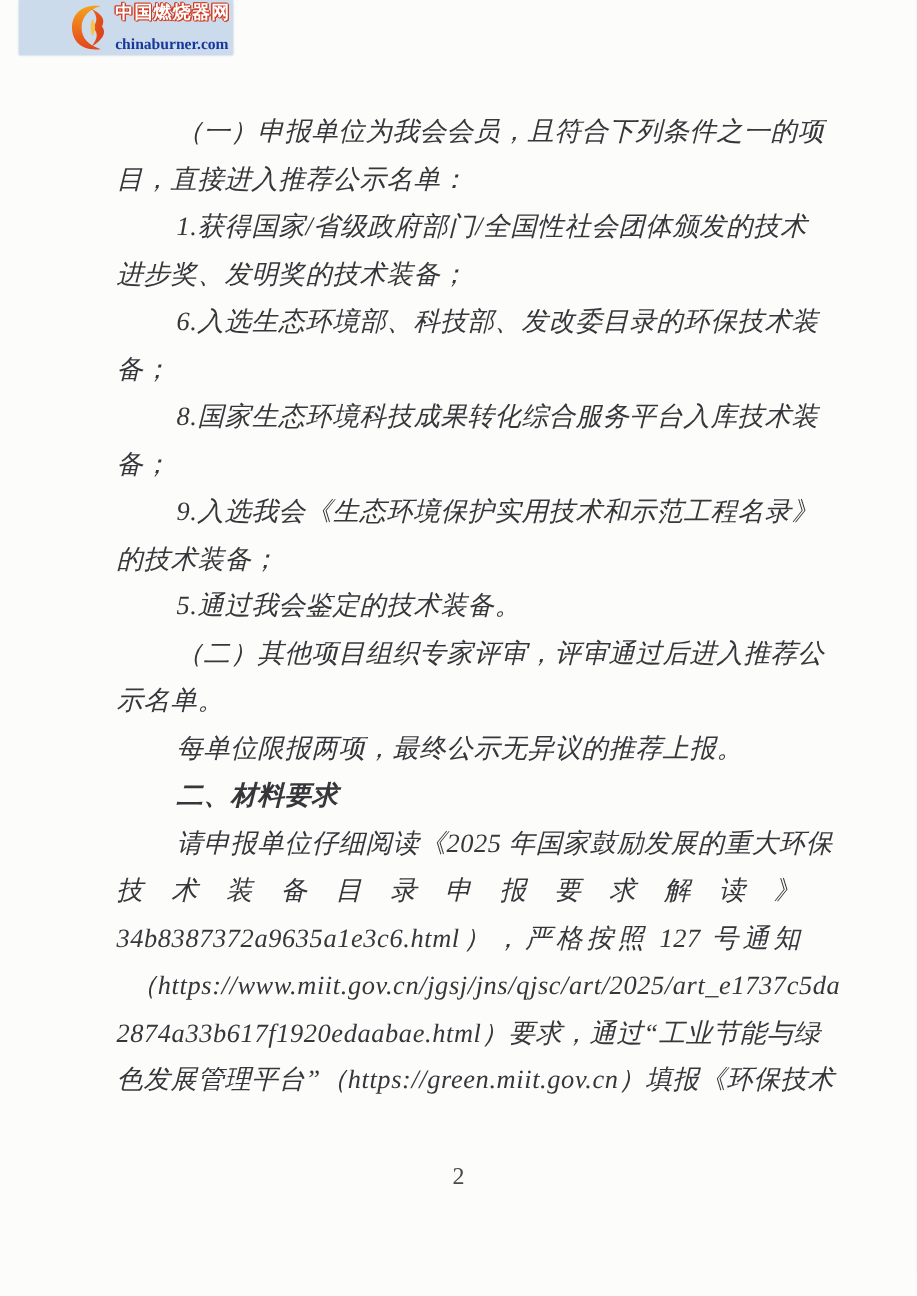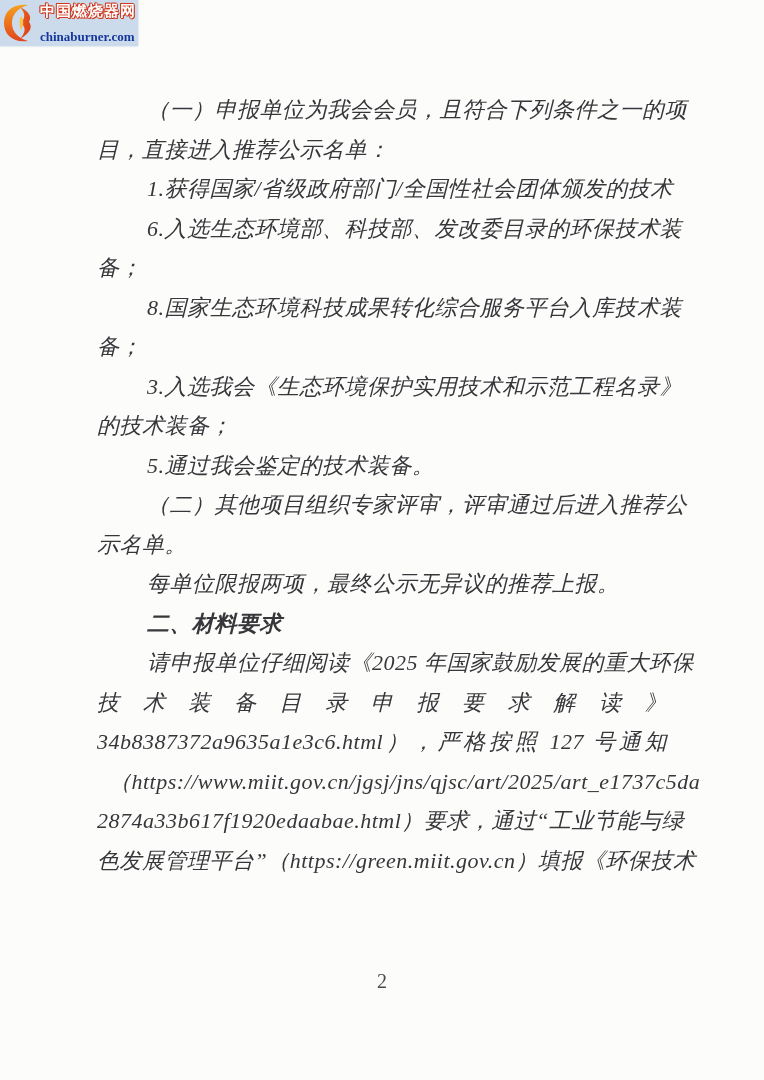--- a/index.html
+++ b/index.html
@@ -15,27 +15,28 @@
     background: #fcfcfb;
     overflow: hidden;
     font-family: "Liberation Serif", "DejaVu Serif", serif;
     color: #37373b;
   }
 
   
   .logo {
     position: absolute;
     top: 0;
-    left: 0;
+    left: 16px;
     width: 138px;
     height: 46px;
     background: #ccdbeb;
     display: flex;
     align-items: center;
     box-shadow: 0 0 2px rgba(150,170,195,.6);
+    padding-left: 40px;
   }
   .logo-flame {
     width: 38px;
     height: 42px;
     margin-left: 1px;
     flex: 0 0 auto;
   }
   .logo-texts {
     display: flex;
     flex-direction: column;
@@ -122,25 +123,26 @@
     <div class="logo-texts">
       <span class="logo-cn">中国燃烧器网</span>
       <span class="logo-en">chinaburner.com</span>
     </div>
   </div>
 
   <div class="doc-body">
       <div class="line indent">（一）申报单位为我会会员，且符合下列条件之一的项</div>
       <div class="line flush">目，直接进入推荐公示名单：</div>
       <div class="line indent">1.获得国家/省级政府部门/全国性社会团体颁发的技术</div>
+      <div class="line flush">进步奖、发明奖的技术装备；</div>
       <div class="line indent">6.入选生态环境部、科技部、发改委目录的环保技术装</div>
       <div class="line flush">备；</div>
       <div class="line indent">8.国家生态环境科技成果转化综合服务平台入库技术装</div>
       <div class="line flush">备；</div>
-      <div class="line indent">3.入选我会《生态环境保护实用技术和示范工程名录》</div>
+      <div class="line indent">9.入选我会《生态环境保护实用技术和示范工程名录》</div>
       <div class="line flush">的技术装备；</div>
       <div class="line indent">5.通过我会鉴定的技术装备。</div>
       <div class="line indent">（二）其他项目组织专家评审，评审通过后进入推荐公</div>
       <div class="line flush">示名单。</div>
       <div class="line indent">每单位限报两项，最终公示无异议的推荐上报。</div>
       <div class="line indent-bold">二、材料要求</div>
       <div class="line indent">请申报单位仔细阅读《2025 年国家鼓励发展的重大环保</div>
       <div class="line stretch">技术装备目录申报要求解读》</div>
       <div class="line stretch">34b8387372a9635a1e3c6.html），严格按照 127 号通知</div>
       <div class="line url-indent">（https://www.miit.gov.cn/jgsj/jns/qjsc/art/2025/art_e1737c5da</div>

